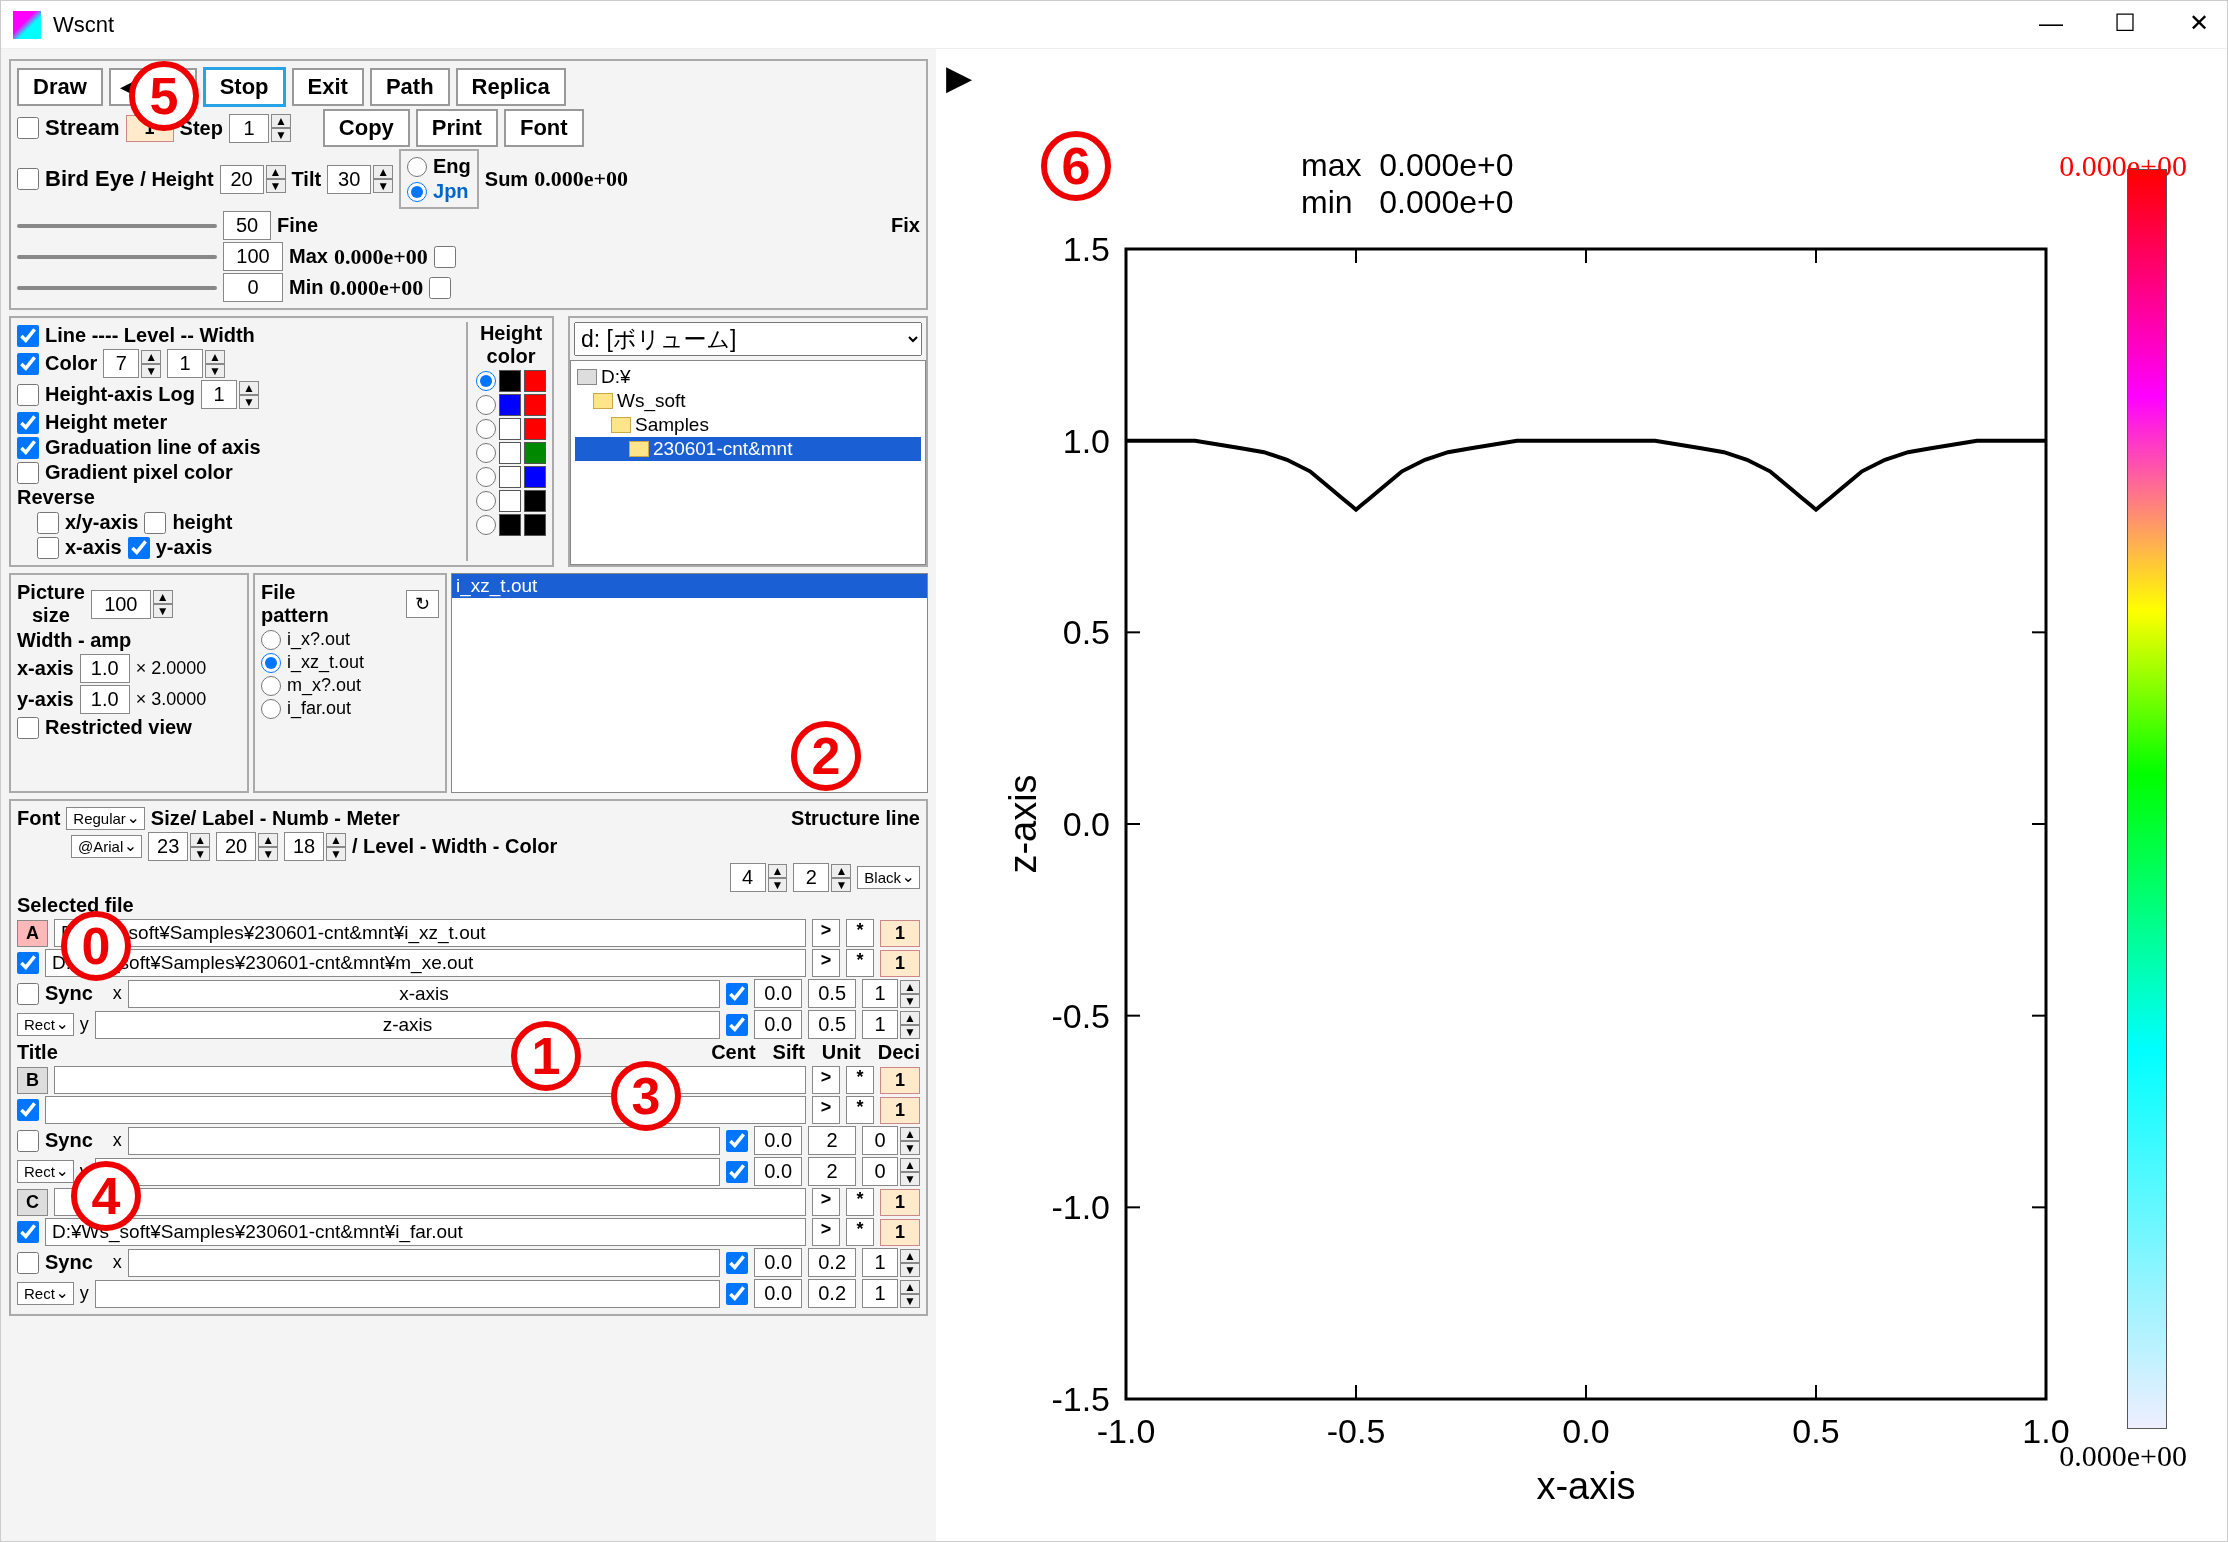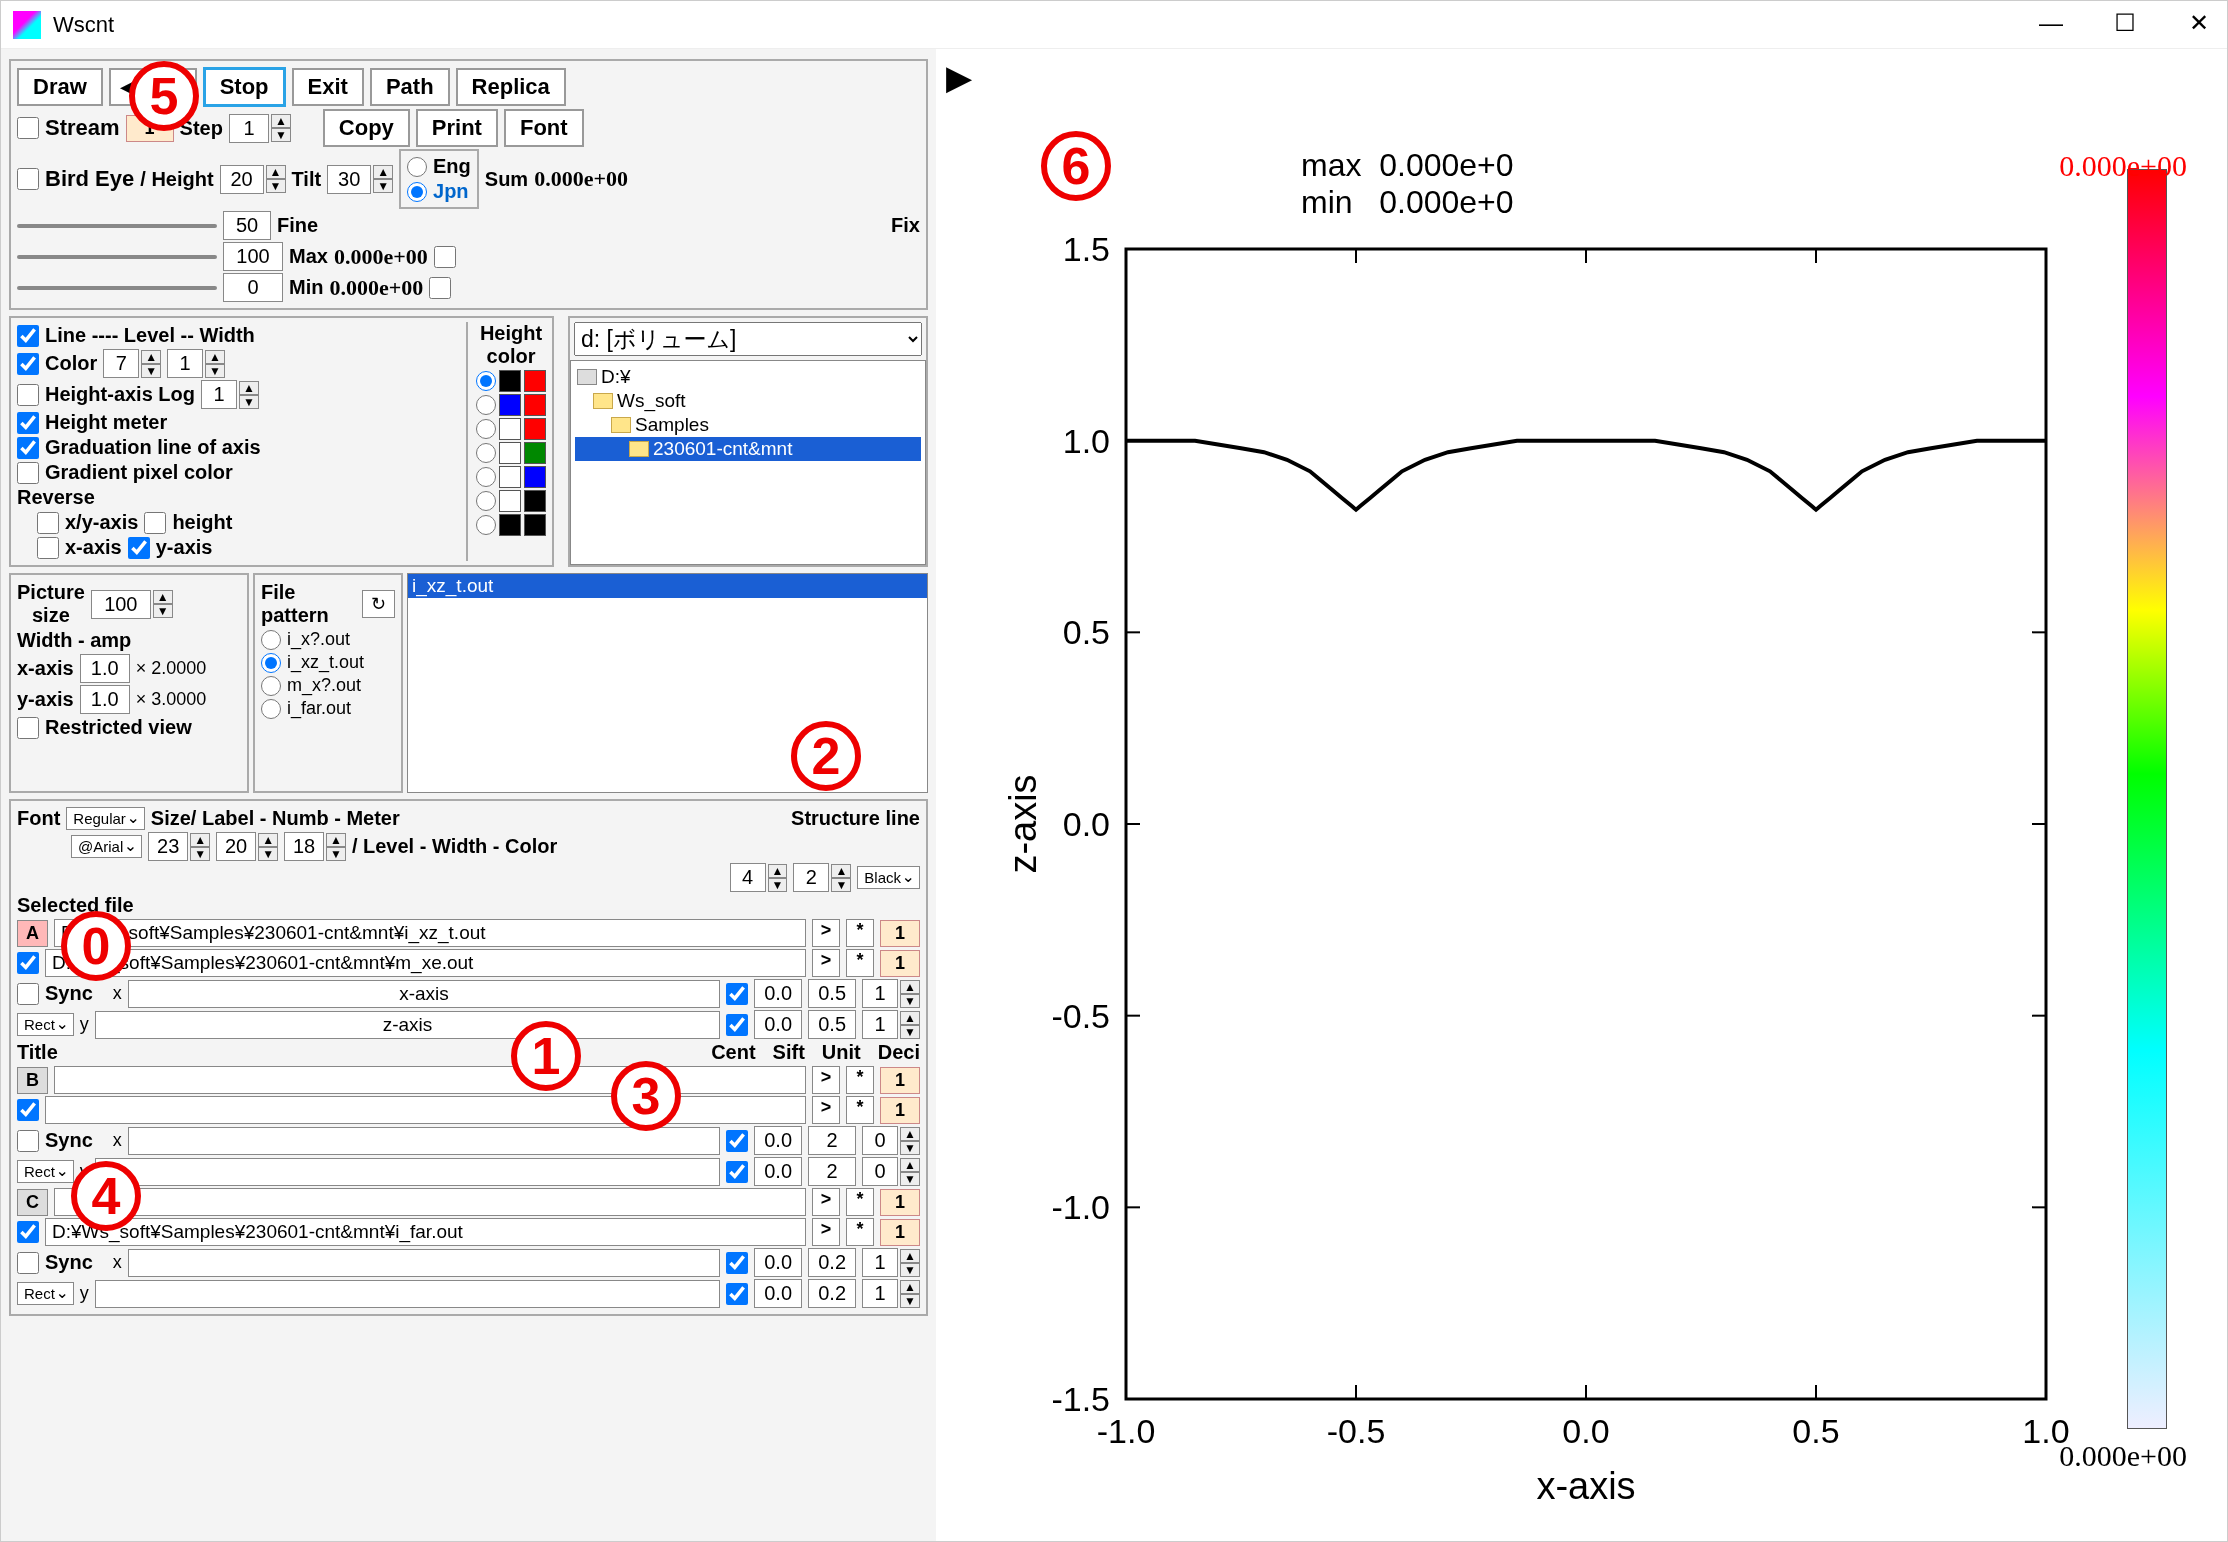--- a/index.html
+++ b/index.html
@@ -302,21 +302,21 @@
           <div class="row">
               <span class="lblsm">y-axis</span>
               <input class="numbox" style="width: 50px;" value="1.0">
               <span>× 3.0000</span>
             </div>
           <div class="row">
               <input type="checkbox" class="chk" style="">
               <span class="lblsm">Restricted view</span>
             </div>
         </div>
-        <div class="panel" style="width:150px">
+        <div class="panel" style="width:194px">
           <div class="row">
               <span class="lblsm" style="white-space:pre">File
 pattern</span>
               <span style="flex:1"></span>
               <span class="refreshbtn">↻</span>
             </div>
           <div class="row">
               <input type="radio" name="fp" class="radio" style="">
               <span>i_x?.out</span>
             </div>

